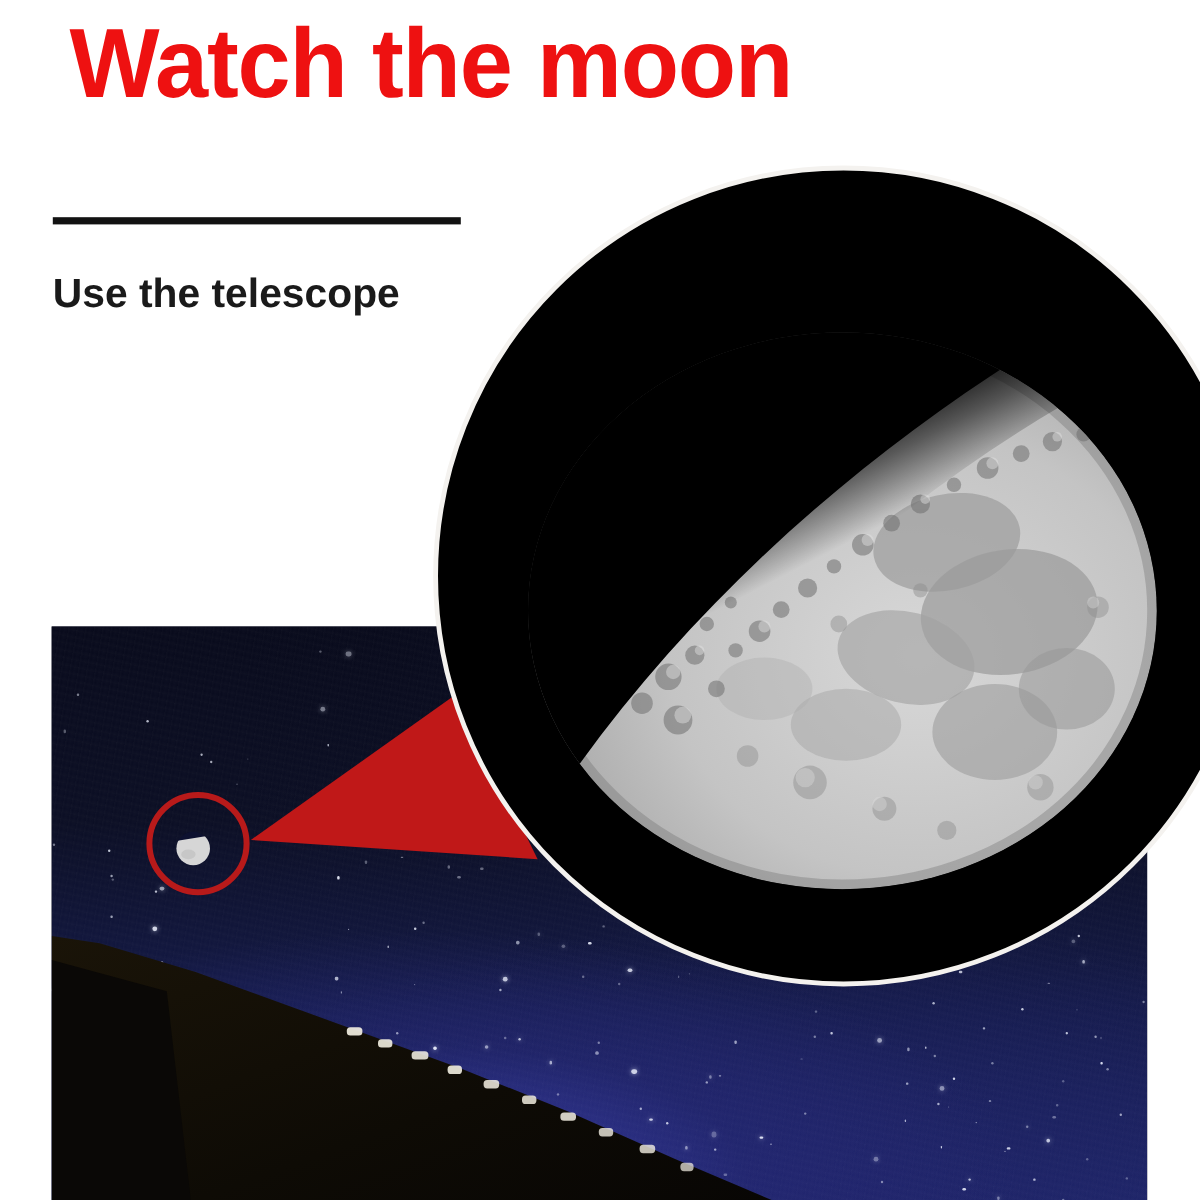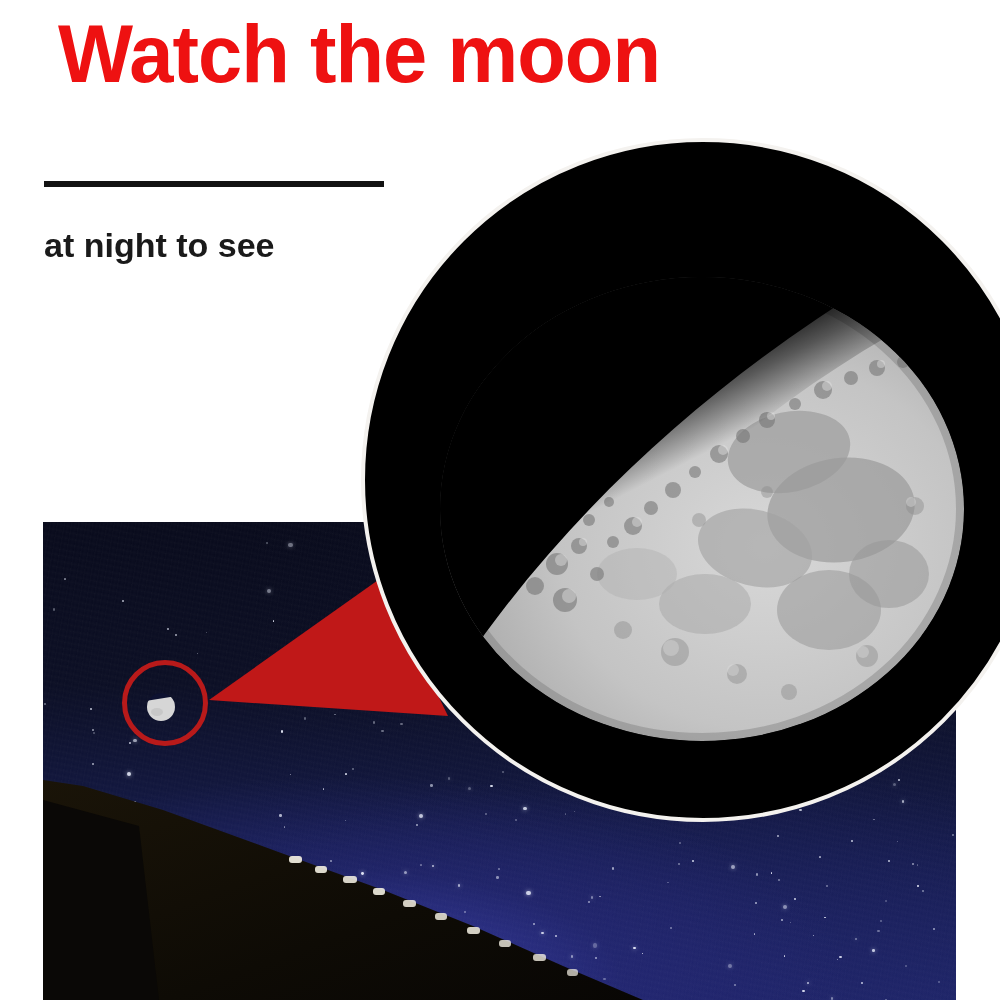--- a/index.html
+++ b/index.html
@@ -147,21 +147,21 @@
 </head>
 <body>
 
 <div id="poster">
 
   <div class="headline">Watch the moon</div>
 
   <div class="rule"></div>
 
   <div class="subcopy">
-    <span class="line">at night to see</span>
+    <span class="line">Use the telescope</span>
   </div>
 
   <div class="photo">
     <div class="sky"></div>
     <div class="sky-grain"></div>
 
     <div class="stars" id="starfield">
         <div class="star" style="left: 222.5px; top: 20.4px; width: 2.1px; height: 2.1px; opacity: 0.34;"></div>
         <div class="star" style="left: 388.8px; top: 342.7px; width: 2.7px; height: 2.7px; opacity: 0.76; box-shadow: rgba(235, 240, 255, 0.8) 0px 0px 4px;"></div>
         <div class="star" style="left: 763.8px; top: 459.6px; width: 2.7px; height: 2.7px; opacity: 0.74; box-shadow: rgba(235, 240, 255, 0.8) 0px 0px 4px;"></div>

